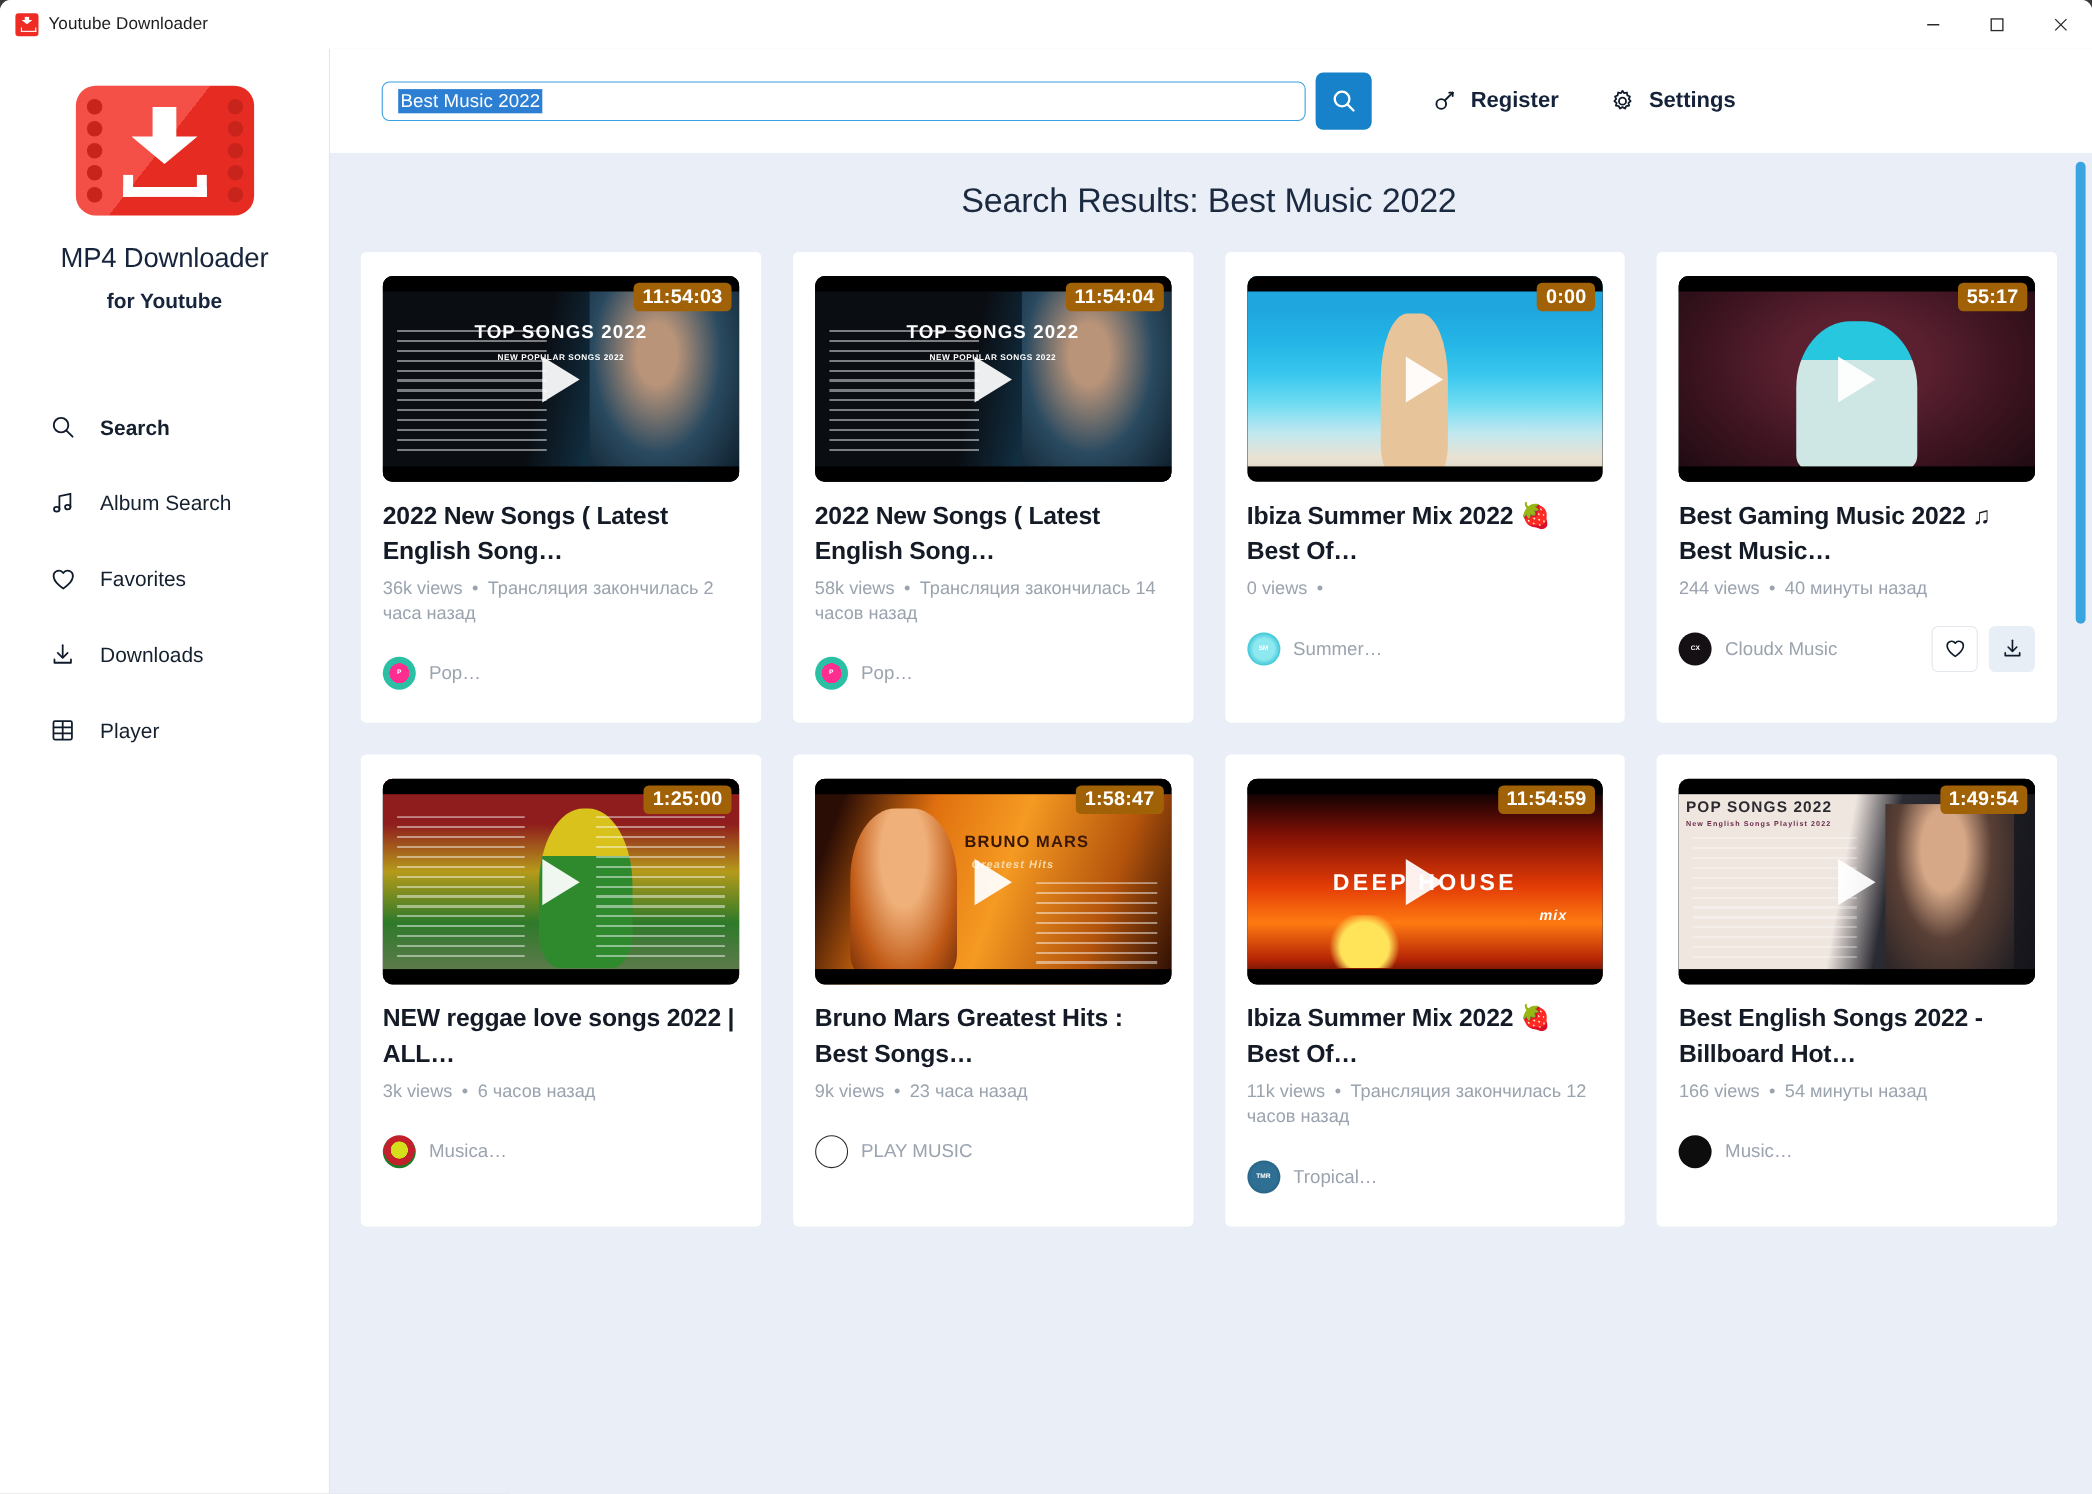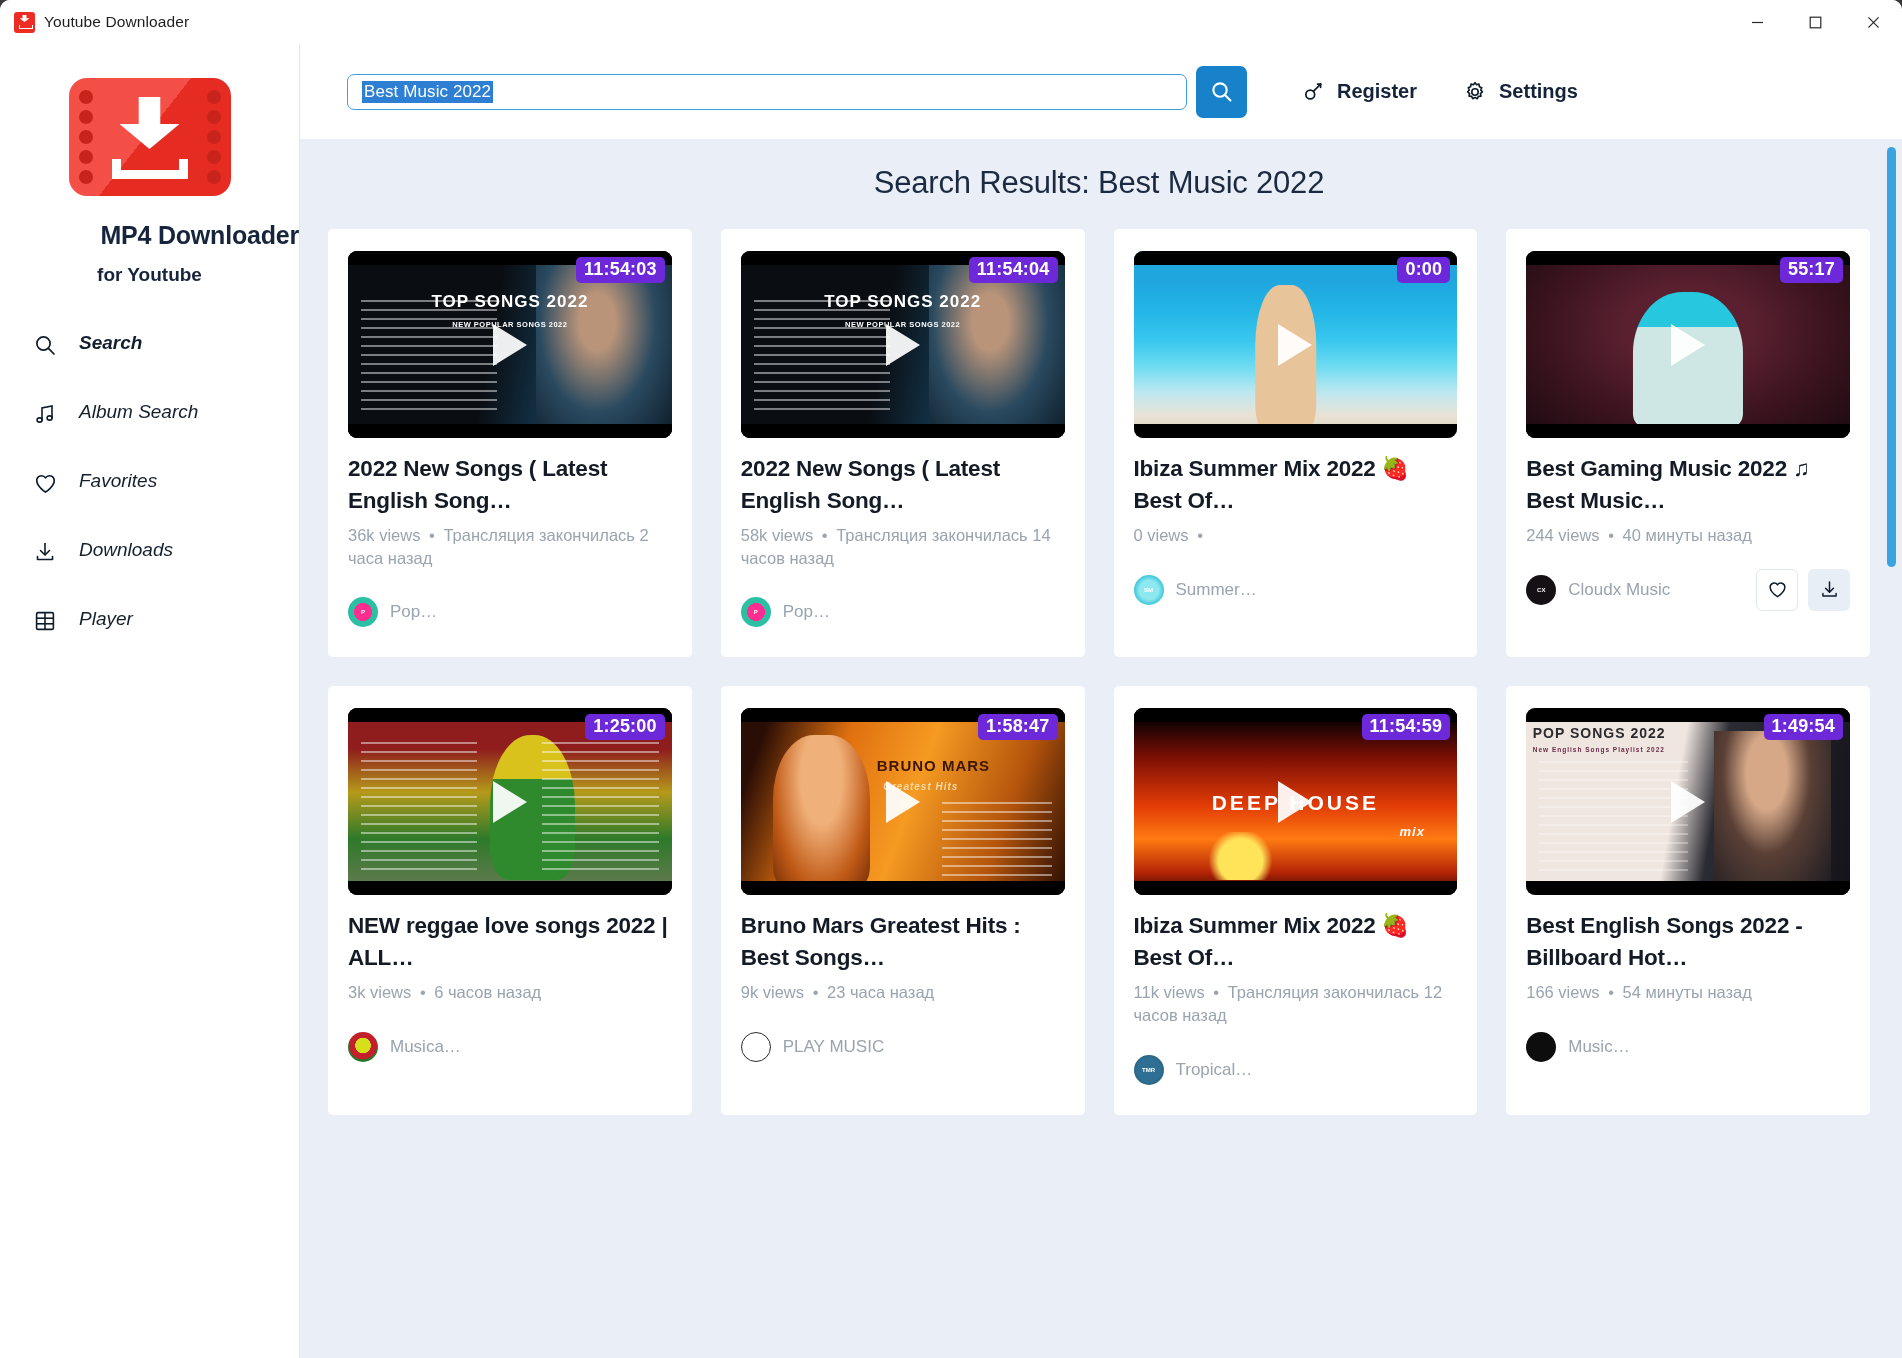--- a/index.html
+++ b/index.html
@@ -128,43 +128,42 @@
   .logo .tray {
     position: absolute;
     left: 50%; bottom: 17px;
     transform: translateX(-50%);
     width: 76px; height: 20px;
     border: 9px solid #fff;
     border-top: none;
     background: transparent;
   }
   .brand {
-    text-align: right;
+    text-align: center;
     margin-top: 25px;
     font-size: 25px;
-    font-weight: bold;
+    font-weight: normal;
     color: #16243c;
     letter-spacing: -0.2px;
   }
   .brand-sub {
     text-align: center;
     margin-top: 14px;
     font-size: 19px;
     font-weight: bold;
     color: #16243c;
   }
   .nav { margin-top: 46px; }
   .nav-item {
-    display: flex; align-items: flex-start;
+    display: flex; align-items: flex-end;
     gap: 21px;
     height: 69px;
-    padding-left: 32px;
+    padding-left: 44px;
     color: #111827;
     cursor: pointer;
-    font-style: italic;
   }
   .nav-icon { width: 26px; height: 26px; display:flex; align-items:center; justify-content:center; flex:0 0 26px; }
   .nav-icon svg { display: block; }
   .nav-label { font-size: 19px; color: #15202e; }
   .nav-item.active .nav-label { font-weight: bold; }
 
   
   .main {
     flex: 1 1 auto;
     background: #eaeff7;
@@ -259,21 +258,21 @@
     overflow: hidden;
     background: #000;
   }
   .thumb .art { position: absolute; inset: 0; }
   .thumb .bars { position: absolute; left:0; right:0; height: 14px; background:#000; }
   .thumb .bars.t { top: 0; }
   .thumb .bars.b { bottom: 0; }
   .badge {
     position: absolute;
     top: 6px; right: 7px;
-    background: #6d28d9;
+    background: #a16207;
     color: #fff;
     font-size: 18px;
     font-weight: bold;
     border-radius: 5px;
     padding: 2px 8px 3px;
     letter-spacing: 0.2px;
     z-index: 4;
   }
   .play {
     position: absolute;

